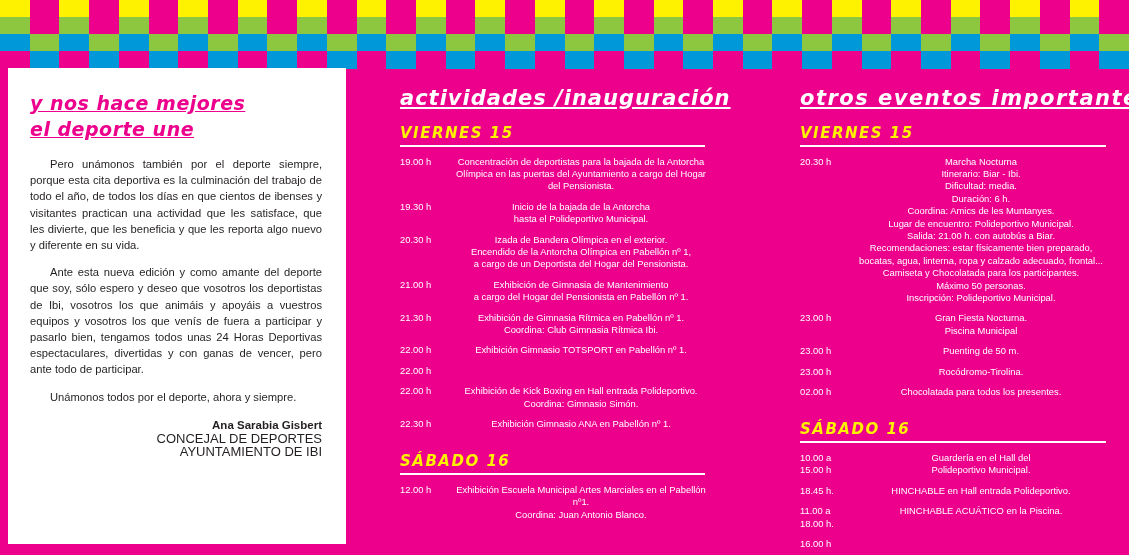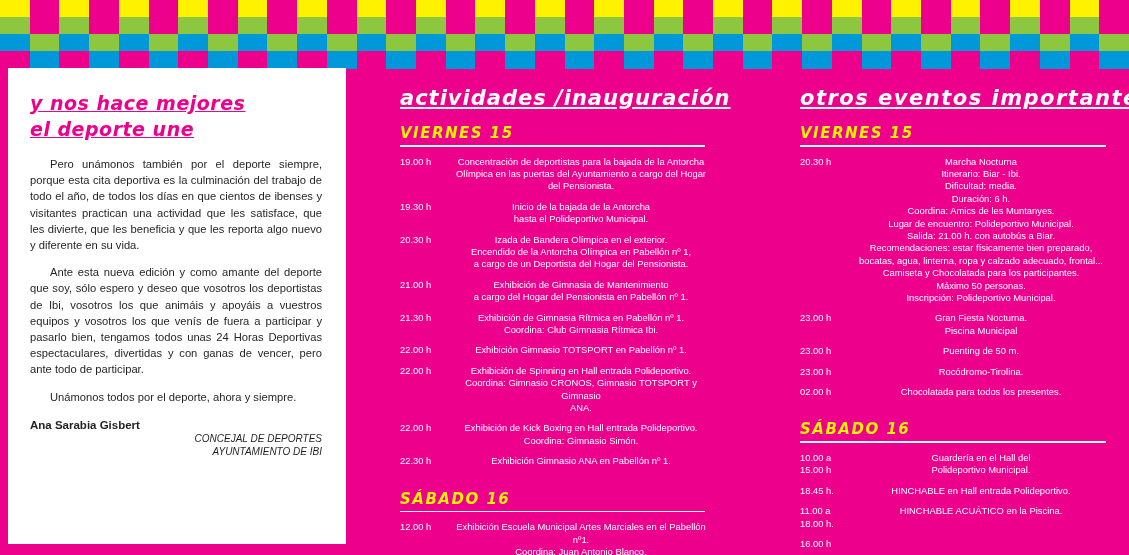--- a/index.html
+++ b/index.html
@@ -38,25 +38,25 @@
 
   .body-text {
     color:#231f20;
     font-size:11.2px;
     line-height:16.2px;
     text-align:justify;
     margin:0 0 11px 0;
     text-indent:20px;
   }
   .sig-name {
-    text-align:left; font-weight:bold; font-size:11.5px; color:#231f20;
+    text-align:right; font-weight:bold; font-size:11.5px; color:#231f20;
     margin-top:14px;
   }
   .sig-role {
-    text-align:right; font-size:10px; color:#231f20; line-height:11px; margin-top:2px;font-style:italic;
+    text-align:right; font-size:13px; color:#231f20; line-height:11px; margin-top:2px;
   }
 
   
   #col-mid { left:400px; width:330px; }
   #col-right { left:800px; width:320px; }
 
   .col-heading {
     font-family:"DejaVu Sans", sans-serif;
     color:#ffffff;
     font-size:21px;
@@ -305,23 +305,20 @@
           <div class="t">21.30 h</div>
           <div class="d">Exhibición de Gimnasia Rítmica en Pabellón nº 1.
 Coordina: Club Gimnasia Rítmica Ibi.</div>
         </div>
         <div class="ev">
           <div class="t">22.00 h</div>
           <div class="d">Exhibición Gimnasio TOTSPORT en Pabellón nº 1.</div>
         </div>
         <div class="ev">
           <div class="t">22.00 h</div>
-          <div class="d">Exhibición de Spinning en Hall entrada Polideportivo.
-Coordina: Gimnasio CRONOS, Gimnasio TOTSPORT y Gimnasio
-ANA.</div>
         </div>
         <div class="ev">
           <div class="t">22.00 h</div>
           <div class="d">Exhibición de Kick Boxing en Hall entrada Polideportivo.
 Coordina: Gimnasio Simón.</div>
         </div>
         <div class="ev">
           <div class="t">22.30 h</div>
           <div class="d">Exhibición Gimnasio ANA en Pabellón nº 1.</div>
         </div>

